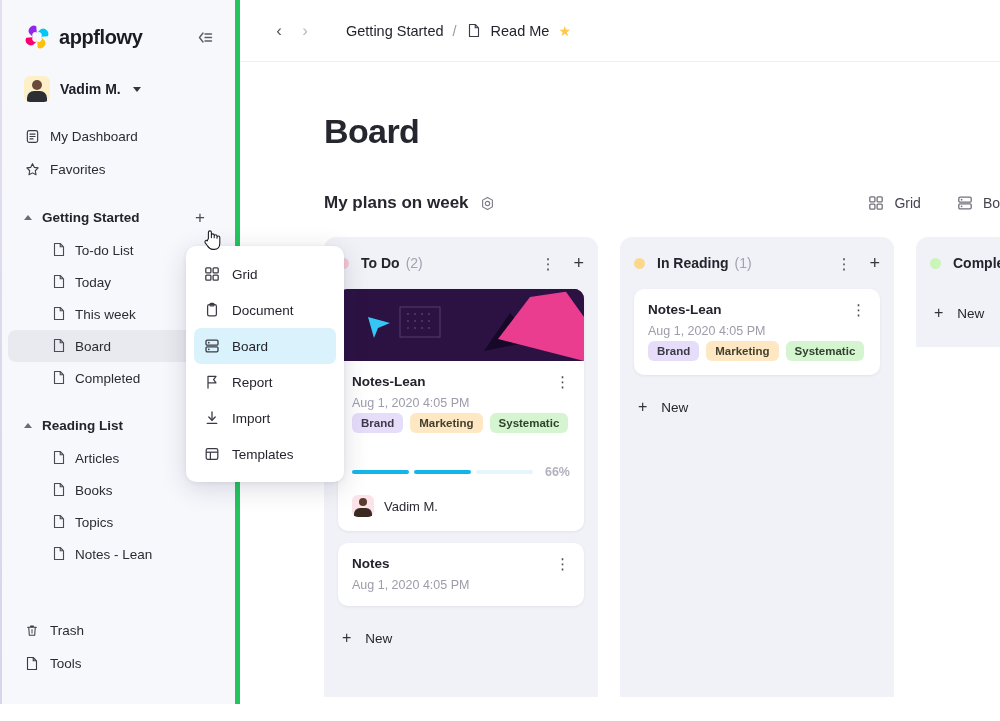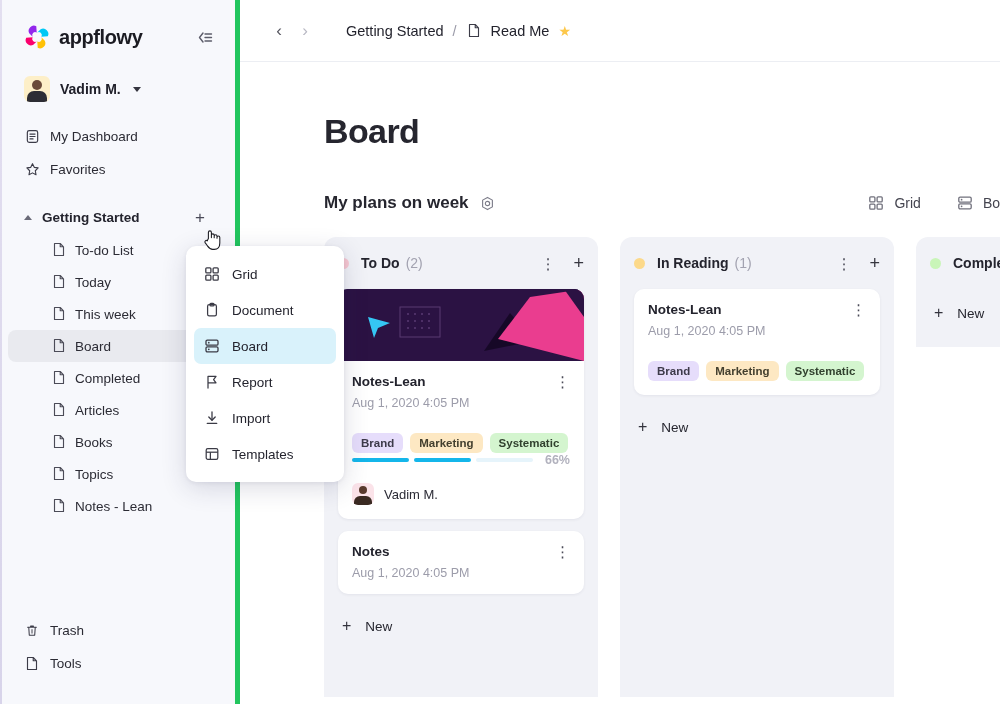--- a/index.html
+++ b/index.html
@@ -170,23 +170,23 @@
   .card {
     background: #ffffff; border-radius: 10px;
     box-shadow: 0 1px 3px rgba(40,40,70,0.07);
     overflow: hidden; margin-bottom: 12px;
   }
   .card-banner { height: 72px; position: relative; overflow: hidden; }
   .card-body { padding: 13px 14px 14px 14px; }
   .card-title-row { display: flex; align-items: flex-start; gap: 48px; }
   .card-title { font-size: 13.5px; font-weight: 700; color: #23232d; }
   .card-date { font-size: 12.5px; color: #9c9caa; margin-top: 7px; }
-  .tags { display: flex; flex-wrap: wrap; gap: 7px; margin-top: 23px; }
+  .tags { display: flex; flex-wrap: wrap; gap: 7px; margin-top: 3px; }
   .tag { font-size: 11.5px; padding: 4px 9px; border-radius: 6px; font-weight: 600; }
-  .progress-row { display: flex; align-items: center; gap: 12px; margin-top: 0; }
+  .progress-row { display: flex; align-items: center; gap: 12px; margin-top: 32px; }
   .bars { display: flex; gap: 5px; flex: 1 1 auto; }
   .bar { height: 4px; border-radius: 2px; flex: 1 1 0; }
   .pct { font-size: 12.5px; color: #b2b2be; font-weight: 600; }
   .assignee { display: flex; align-items: center; gap: 10px; margin-top: 16px; }
   .assignee .av {
     width: 22px; height: 22px; border-radius: 6px; background: #fbe3e9;
     position: relative; overflow: hidden; flex: 0 0 22px;
   }
   .assignee .av .head { position: absolute; left: 7px; top: 3px; width: 8px; height: 8px; border-radius: 50%; background: #5a3b2e; }
   .assignee .av .body { position: absolute; left: 2px; top: 13px; width: 18px; height: 10px; border-radius: 6px 6px 0 0; background: #3a2a22; }
@@ -320,20 +320,24 @@
       <div class="child">
         <span class="doc-ico">
           <svg width="14" height="15" viewBox="0 0 14 16">
               <path d="M2.2 1.6 h6.1 L11.8 5.1 v9.3 h-9.6 Z M8.3 1.6 v3.5 h3.5" fill="none" stroke="#4b4b57" stroke-width="1.2" stroke-linejoin="round"></path>
             </svg>
         </span>
         <span>Completed</span>
       </div>
     </div>
 
+    <div class="section">
+      <span class="tri"></span>
+      <span class="section-label">Reading List</span>
+    </div>
     <div>
       <div class="child">
         <span class="doc-ico">
           <svg width="14" height="15" viewBox="0 0 14 16">
               <path d="M2.2 1.6 h6.1 L11.8 5.1 v9.3 h-9.6 Z M8.3 1.6 v3.5 h3.5" fill="none" stroke="#4b4b57" stroke-width="1.2" stroke-linejoin="round"></path>
             </svg>
         </span>
         <span>Articles</span>
       </div>
       <div class="child">

